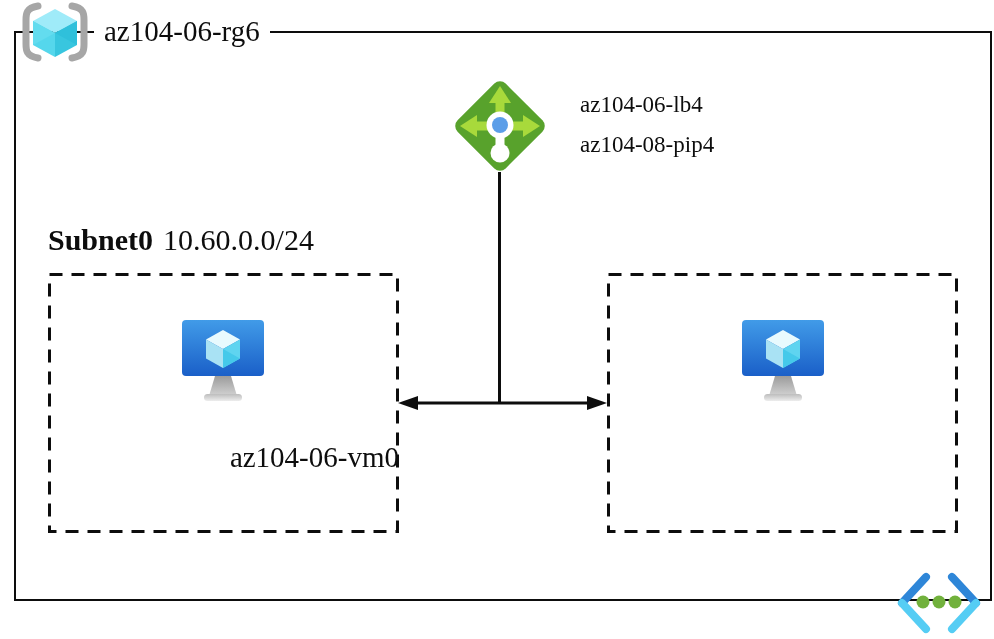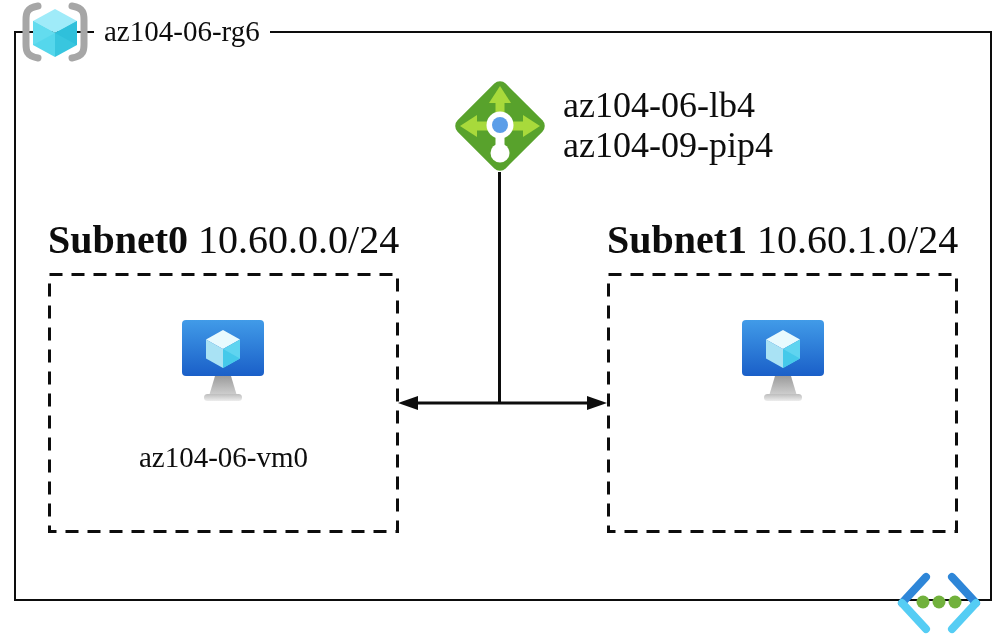--- a/index.html
+++ b/index.html
@@ -17,46 +17,46 @@
 
   
   .rg-icon { left:10px; top:1px; width:78px; height:62px; }
   .rg-label {
     left:88px; top:11px; height:40px; line-height:40px;
     padding:0 10px; background:#ffffff; font-size:29px; white-space:nowrap;
   }
 
   
   .lb-icon { left:444px; top:76px; width:100px; height:100px; }
-  .lb-labels { left:557px; top:85px; font-size:36px; line-height:40px; white-space:nowrap; }
+  .lb-labels { left:574px; top:85px; font-size:23px; line-height:40px; white-space:nowrap; }
 
   
   .lb-vline { left:492px; top:172px; width:3px; height:232px; background:#0d0d0d; }
   .subnet-arrow { left:388px; top:389px; width:218px; height:28px; }
 
   
   .subnet-box { width:351px; height:260px; top:273px; }
   .subnet-box.s0 { left:42px; }
   .subnet-box.s1 { left:601px; }
   .subnet-outline { position:absolute; left:0; top:0; width:100%; height:100%; }
 
   .subnet-title {
     top:219px; width:351px; height:42px; line-height:42px;
-    text-align:right; font-size:40px; white-space:nowrap;
+    text-align:left; font-size:30px; white-space:nowrap;
   }
   .subnet-title.s0 { left:42px; }
   .subnet-title.s1 { left:601px; }
   .subnet-name { font-weight:bold; margin-right:10px; }
 
   
   .vm-icon { top:318px; width:90px; height:86px; }
   .vm-icon.v0 { left:172px; }
   .vm-icon.v1 { left:732px; }
   .vm-labels {
-    top:438px; width:351px; text-align:center;
+    top:438px; width:351px; text-align:right;
     font-size:29px; line-height:38px; white-space:nowrap;
   }
   .vm-labels.v0 { left:42px; }
   .vm-labels.v1 { left:601px; }
 
   
   .vnet-label { left:18px; top:561px; height:38px; line-height:38px; font-size:29px; white-space:nowrap; }
   .vnet-icon { left:890px; top:568px; width:86px; height:66px; }
 </style>
 </head>
@@ -91,43 +91,40 @@
     <g fill="#ffffff">
       <rect x="45.5" y="49" width="9" height="28" rx="4"></rect>
       <circle cx="50" cy="49" r="13.5"></circle>
       <circle cx="50" cy="77" r="9.5"></circle>
     </g>
     <circle cx="50" cy="49" r="8" fill="#5C9EE8"></circle>
   </svg>
 
   <div class="abs lb-labels">
     <div>az104-06-lb4</div>
-    <div>az104-09-pip4</div>
+    <div>az104-08-pip4</div>
   </div>
 
   <div class="abs lb-vline"></div>
 
   <svg class="abs subnet-arrow" viewBox="0 0 218 28">
     <line x1="14" y1="14" x2="204" y2="14" stroke="#0d0d0d" stroke-width="3"></line>
     <polygon points="4,14 24,7 24,21" fill="#0d0d0d"></polygon>
     <polygon points="213,14 193,7 193,21" fill="#0d0d0d"></polygon>
   </svg>
 
   <div class="abs subnet-title s0">
     <span class="subnet-name">Subnet0</span><span>10.60.0.0/24</span>
   </div>
   <div class="abs subnet-box s0">
     <svg class="subnet-outline" viewBox="0 0 351 260">
       <rect x="1.5" y="1.5" width="348" height="257" fill="none" stroke="#0d0d0d" stroke-width="3" stroke-dasharray="13 9"></rect>
     </svg>
   </div>
 
-  <div class="abs subnet-title s1">
-    <span class="subnet-name">Subnet1</span><span>10.60.1.0/24</span>
-  </div>
   <div class="abs subnet-box s1">
     <svg class="subnet-outline" viewBox="0 0 351 260">
       <rect x="1.5" y="1.5" width="348" height="257" fill="none" stroke="#0d0d0d" stroke-width="3" stroke-dasharray="13 9"></rect>
     </svg>
   </div>
 
   <svg class="abs vm-icon v0" viewBox="0 0 90 86">
     <defs>
       <linearGradient id="scr0" x1="0" y1="0" x2="0" y2="1">
         <stop offset="0" stop-color="#419BE8"></stop>

